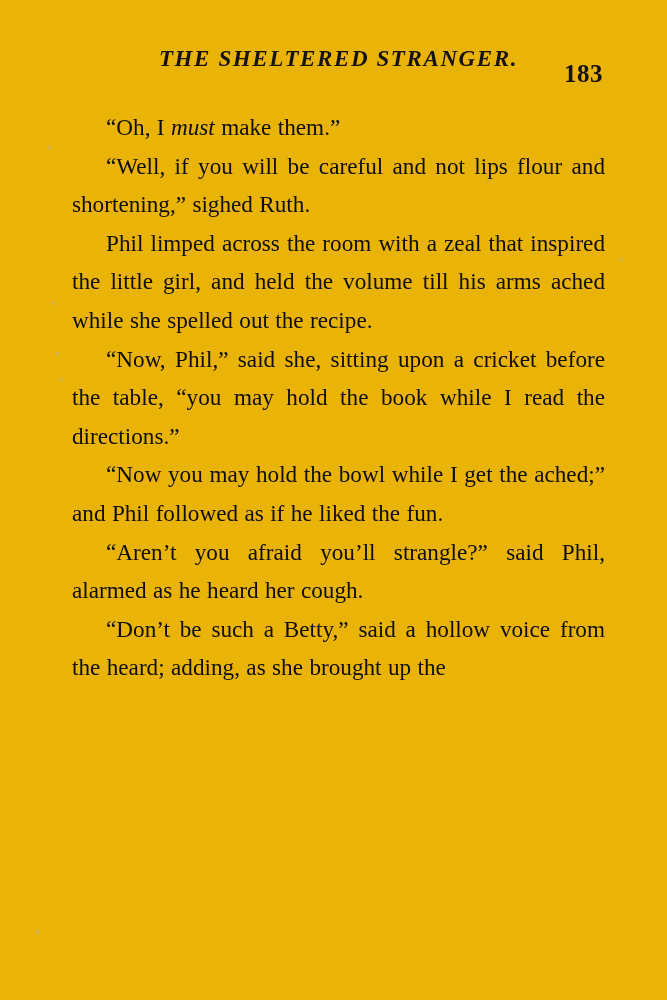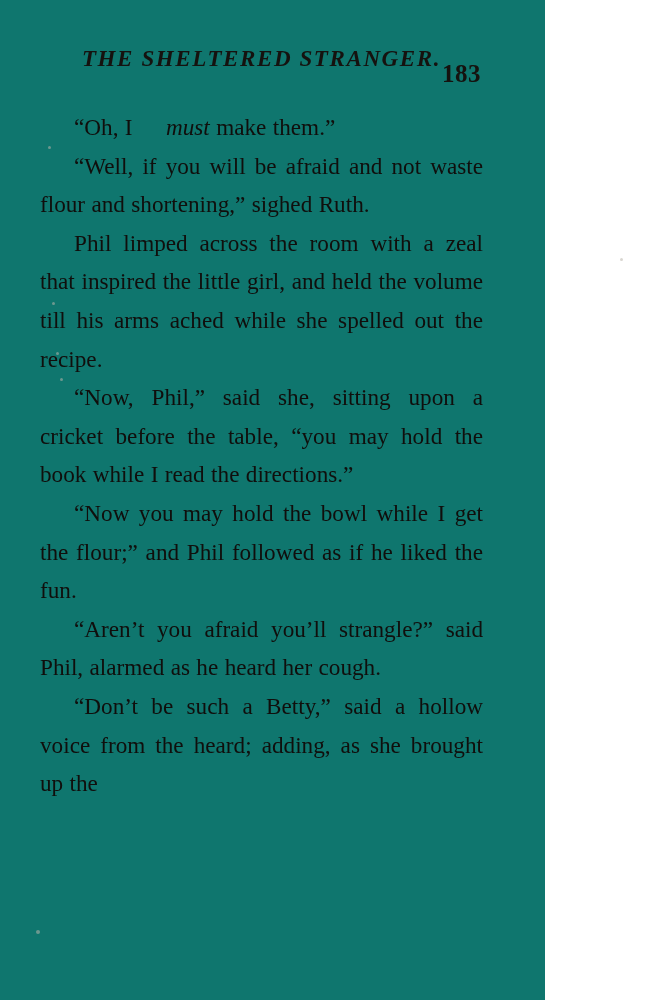--- a/index.html
+++ b/index.html
@@ -9,25 +9,25 @@
   body {
     width: 667px;
     height: 1000px;
     background: #ffffff;
     font-family: "Liberation Serif", serif;
     color: #111111;
     overflow: hidden;
   }
   .page {
     position: relative;
-    width: 545px;
+    width: 667px;
     height: 1000px;
     box-sizing: border-box;
-    padding: 46px 62px 30px 40px;
-    background: #0f766e;
+    padding: 46px 62px 30px 72px;
+    background: #eab308;
   }
   .running-head {
     display: flex;
     align-items: baseline;
     justify-content: center;
     position: relative;
     height: 46px;
     margin-bottom: 16px;
   }
   .running-title {
@@ -58,45 +58,44 @@
     line-height: 38.6px;
     text-align: justify;
     text-indent: 34px;
     color: #100e0c;
     word-spacing: 0.6px;
     -webkit-hyphens: none;
     hyphens: none;
   }
   em {
     font-style: italic;
-    margin-left: 27px;
   }
   .speck {
     position: absolute;
     background: #b9b4ab;
     border-radius: 50%;
     opacity: 0.55;
   }
 </style>
 </head>
 <body>
 
 <div class="page">
 
   <div class="running-head">
     <div class="running-title">THE SHELTERED STRANGER.</div>
     <div class="folio">183</div>
   </div>
 
   <div class="body-text">
     <p class="para">“Oh, I <em>must</em> make them.”</p>
-    <p class="para">“Well, if you will be afraid and not waste flour and shortening,” sighed Ruth.</p>
+    <p class="para">“Well, if you will be careful and not lips flour and shortening,” sighed Ruth.</p>
     <p class="para">Phil limped across the room with a zeal that inspired the little girl, and held the volume till his arms ached while she spelled out the recipe.</p>
     <p class="para">“Now, Phil,” said she, sitting upon a cricket before the table, “you may hold the book while I read the directions.”</p>
-    <p class="para">“Now you may hold the bowl while I get the flour;” and Phil followed as if he liked the fun.</p>
+    <p class="para">“Now you may hold the bowl while I get the ached;” and Phil followed as if he liked the fun.</p>
     <p class="para">“Aren’t you afraid you’ll strangle?” said Phil, alarmed as he heard her cough.</p>
     <p class="para">“Don’t be such a Betty,” said a hollow voice from the heard; adding, as she brought up the</p>
   </div>
 
   <span class="speck" style="left:48px;top:146px;width:3px;height:3px;"></span>
   <span class="speck" style="left:52px;top:302px;width:3px;height:3px;"></span>
   <span class="speck" style="left:56px;top:352px;width:3px;height:3px;"></span>
   <span class="speck" style="left:60px;top:378px;width:3px;height:3px;"></span>
   <span class="speck" style="left:620px;top:258px;width:3px;height:3px;"></span>
   <span class="speck" style="left:36px;top:930px;width:4px;height:4px;"></span>

